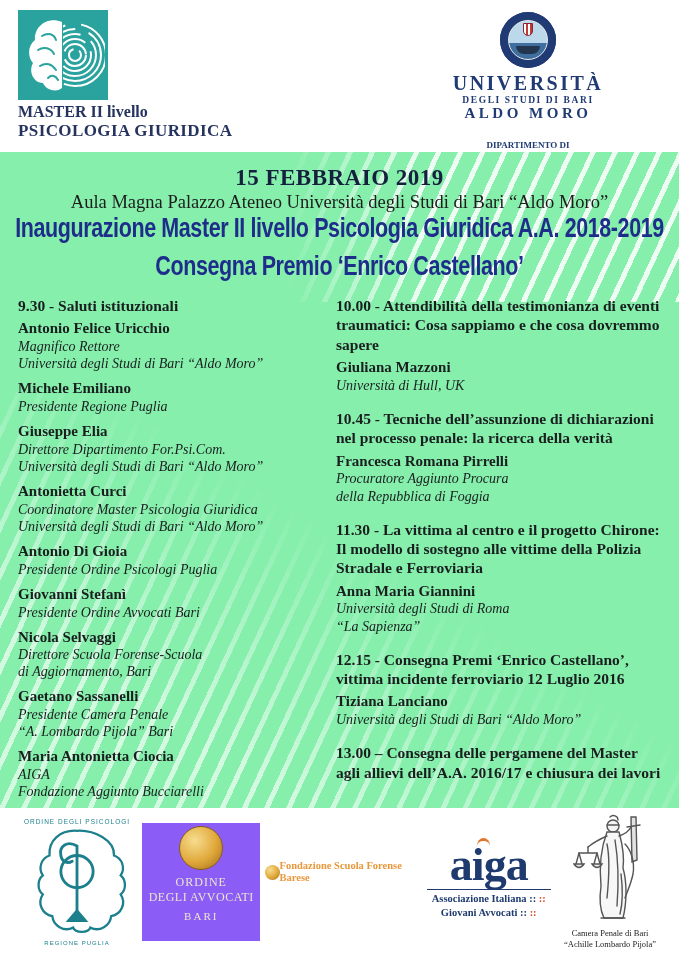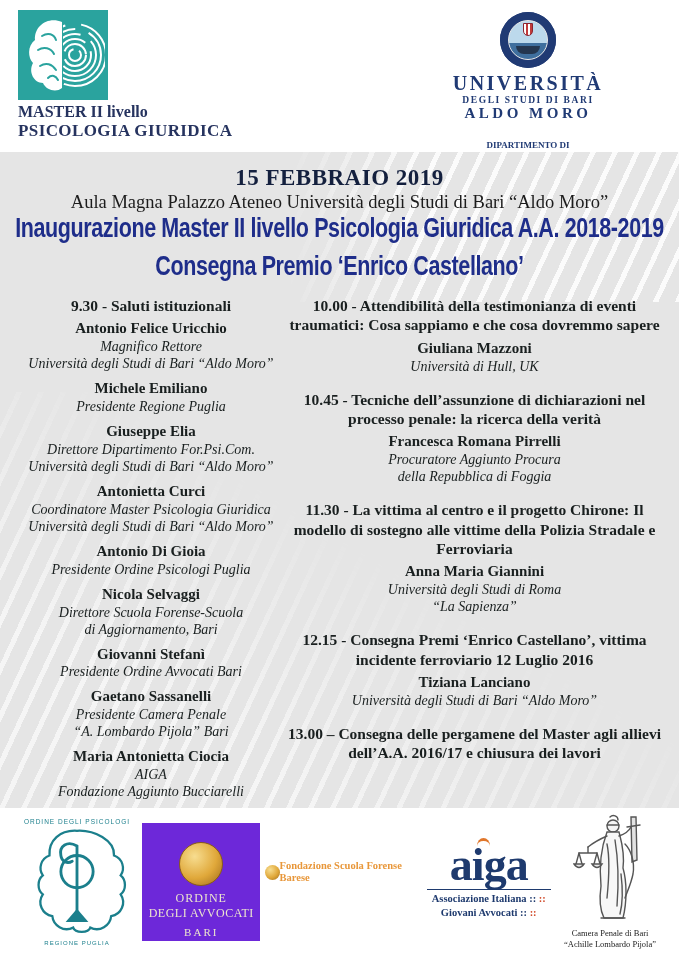--- a/index.html
+++ b/index.html
@@ -25,58 +25,58 @@
           width:10px; height:13px; border-radius:0 0 5px 5px; border:1px solid #8a2430;
           background:repeating-linear-gradient(90deg,#fff 0 2px,#c23b3b 2px 4px); }
   .seal-boat { position:absolute; bottom:5px; left:7px; right:7px; height:8px;
           background:#24364f; border-radius:0 0 9px 9px; }
   .uni-name1 { color:#203a74; font-weight:bold; font-size:20px; letter-spacing:2.5px; }
   .uni-name2 { color:#203a74; font-weight:bold; font-size:9.5px; letter-spacing:1.6px; }
   .uni-name3 { color:#203a74; font-weight:bold; font-size:15px; letter-spacing:3.5px; }
   .uni-dept  { margin-top:17px; color:#203a74; font-weight:bold; font-size:9px; line-height:1.35; }
 
   
-  .band { position:relative; height:656px; background:#e5e5e5; overflow:hidden; }
+  .band { position:relative; height:656px; background:#86efac; overflow:hidden; }
   .stripes { position:absolute; left:0; right:0; pointer-events:none;
              background:repeating-linear-gradient(115deg,
                rgba(255,255,255,0) 0 15px, rgba(255,255,255,.85) 15px 20px); }
   .stripes-top { top:0; height:150px;
              -webkit-mask-image:linear-gradient(to right, transparent 42%, #000 62%);
              mask-image:linear-gradient(to right, transparent 42%, #000 62%); }
   .stripes-bottom { top:240px; bottom:0; opacity:.75;
              -webkit-mask-image:linear-gradient(to top right, #000 22%, transparent 58%);
              mask-image:linear-gradient(to top right, #000 22%, transparent 58%); }
 
   .band-head { position:relative; text-align:center; padding-top:13px; z-index:2; }
   .band-date  { font-weight:bold; color:#14203e; font-size:23px; letter-spacing:.5px; }
   .band-venue { color:#1c1c1c; font-size:18.5px; margin-top:1px; }
   .band-title { font-family:"Liberation Sans", sans-serif; font-weight:bold; color:#1e2d8a;
                 font-size:21.5px; letter-spacing:-.4px; line-height:31px;
                 transform:scaleY(1.28); transform-origin:center; }
   .band-title2 { margin-top:7px; }
 
   
   .program { position:relative; z-index:2; display:grid; grid-template-columns:266px 1fr;
-             column-gap:0; padding:14px 14px 0 18px; color:#191f1f; text-align:center; }
+             column-gap:16px; padding:14px 14px 0 18px; color:#191f1f; text-align:left; }
   .s-title { font-weight:bold; font-size:15.5px; line-height:1.25; margin-bottom:4px; }
   .entry { margin-bottom:7px; }
   .name { font-weight:bold; font-size:15px; line-height:1.25; }
   .role { font-style:italic; font-size:14px; line-height:1.22; }
-  .session { margin-bottom:15px; }
+  .session { margin-bottom:15px;margin-left:36px; }
 
   
   .footer { position:relative; height:152px; background:#fff; display:flex;
             align-items:center; justify-content:space-between; padding:0 14px 4px 16px; }
   .psicologi { width:122px; text-align:center; }
   .psi-cap-top { color:#1b7f8c; font-size:6.5px; letter-spacing:1px; font-family:"Liberation Sans",sans-serif; }
   .psi-cap-bot { color:#1b7f8c; font-size:6px; letter-spacing:1px; font-family:"Liberation Sans",sans-serif; }
   .psi-svg { width:100px; height:112px; display:block; margin:2px auto 1px; }
 
-  .avvocati { width:118px; height:118px; background:#6d28d9; text-align:center;
-              padding-top:19px; }
+  .avvocati { width:118px; height:118px; background:#8b5cf6; text-align:center;
+              padding-top:3px; }
   .coin { width:44px; height:44px; border-radius:50%; margin:0 auto 5px;
           background:radial-gradient(circle at 35% 32%, #f7dd90, #e0a83a 55%, #a4701f 95%);
           border:1px solid #8a5d15; }
   .avv-l1 { color:#ece5ce; font-size:12px; letter-spacing:1px; }
   .avv-l2 { color:#ece5ce; font-size:12px; letter-spacing:.5px; }
   .avv-l3 { color:#ece5ce; font-size:11px; letter-spacing:2px; margin-top:5px; }
 
   .fondazione { display:flex; align-items:center; width:158px; margin-top:-20px; }
   .coin-small { width:15px; height:15px; border-radius:50%; flex:0 0 auto;
           background:radial-gradient(circle at 35% 32%, #f7dd90, #e0a83a 55%, #a4701f 95%); }
@@ -174,27 +174,27 @@
         <div class="entry">
           <div class="name">Antonietta Curci</div>
           <div class="role">Coordinatore Master Psicologia Giuridica</div>
           <div class="role">Università degli Studi di Bari “Aldo Moro”</div>
         </div>
         <div class="entry">
           <div class="name">Antonio Di Gioia</div>
           <div class="role">Presidente Ordine Psicologi Puglia</div>
         </div>
         <div class="entry">
+          <div class="name">Giovanni Stefanì</div>
+          <div class="role">Presidente Ordine Avvocati Bari</div>
+        </div>
+        <div class="entry">
           <div class="name">Nicola Selvaggi</div>
           <div class="role">Direttore Scuola Forense-Scuola</div>
           <div class="role">di Aggiornamento, Bari</div>
-        </div>
-        <div class="entry">
-          <div class="name">Giovanni Stefanì</div>
-          <div class="role">Presidente Ordine Avvocati Bari</div>
         </div>
         <div class="entry">
           <div class="name">Gaetano Sassanelli</div>
           <div class="role">Presidente Camera Penale</div>
           <div class="role">“A. Lombardo Pijola” Bari</div>
         </div>
         <div class="entry">
           <div class="name">Maria Antonietta Ciocia</div>
           <div class="role">AIGA</div>
           <div class="role">Fondazione Aggiunto Bucciarelli</div>

